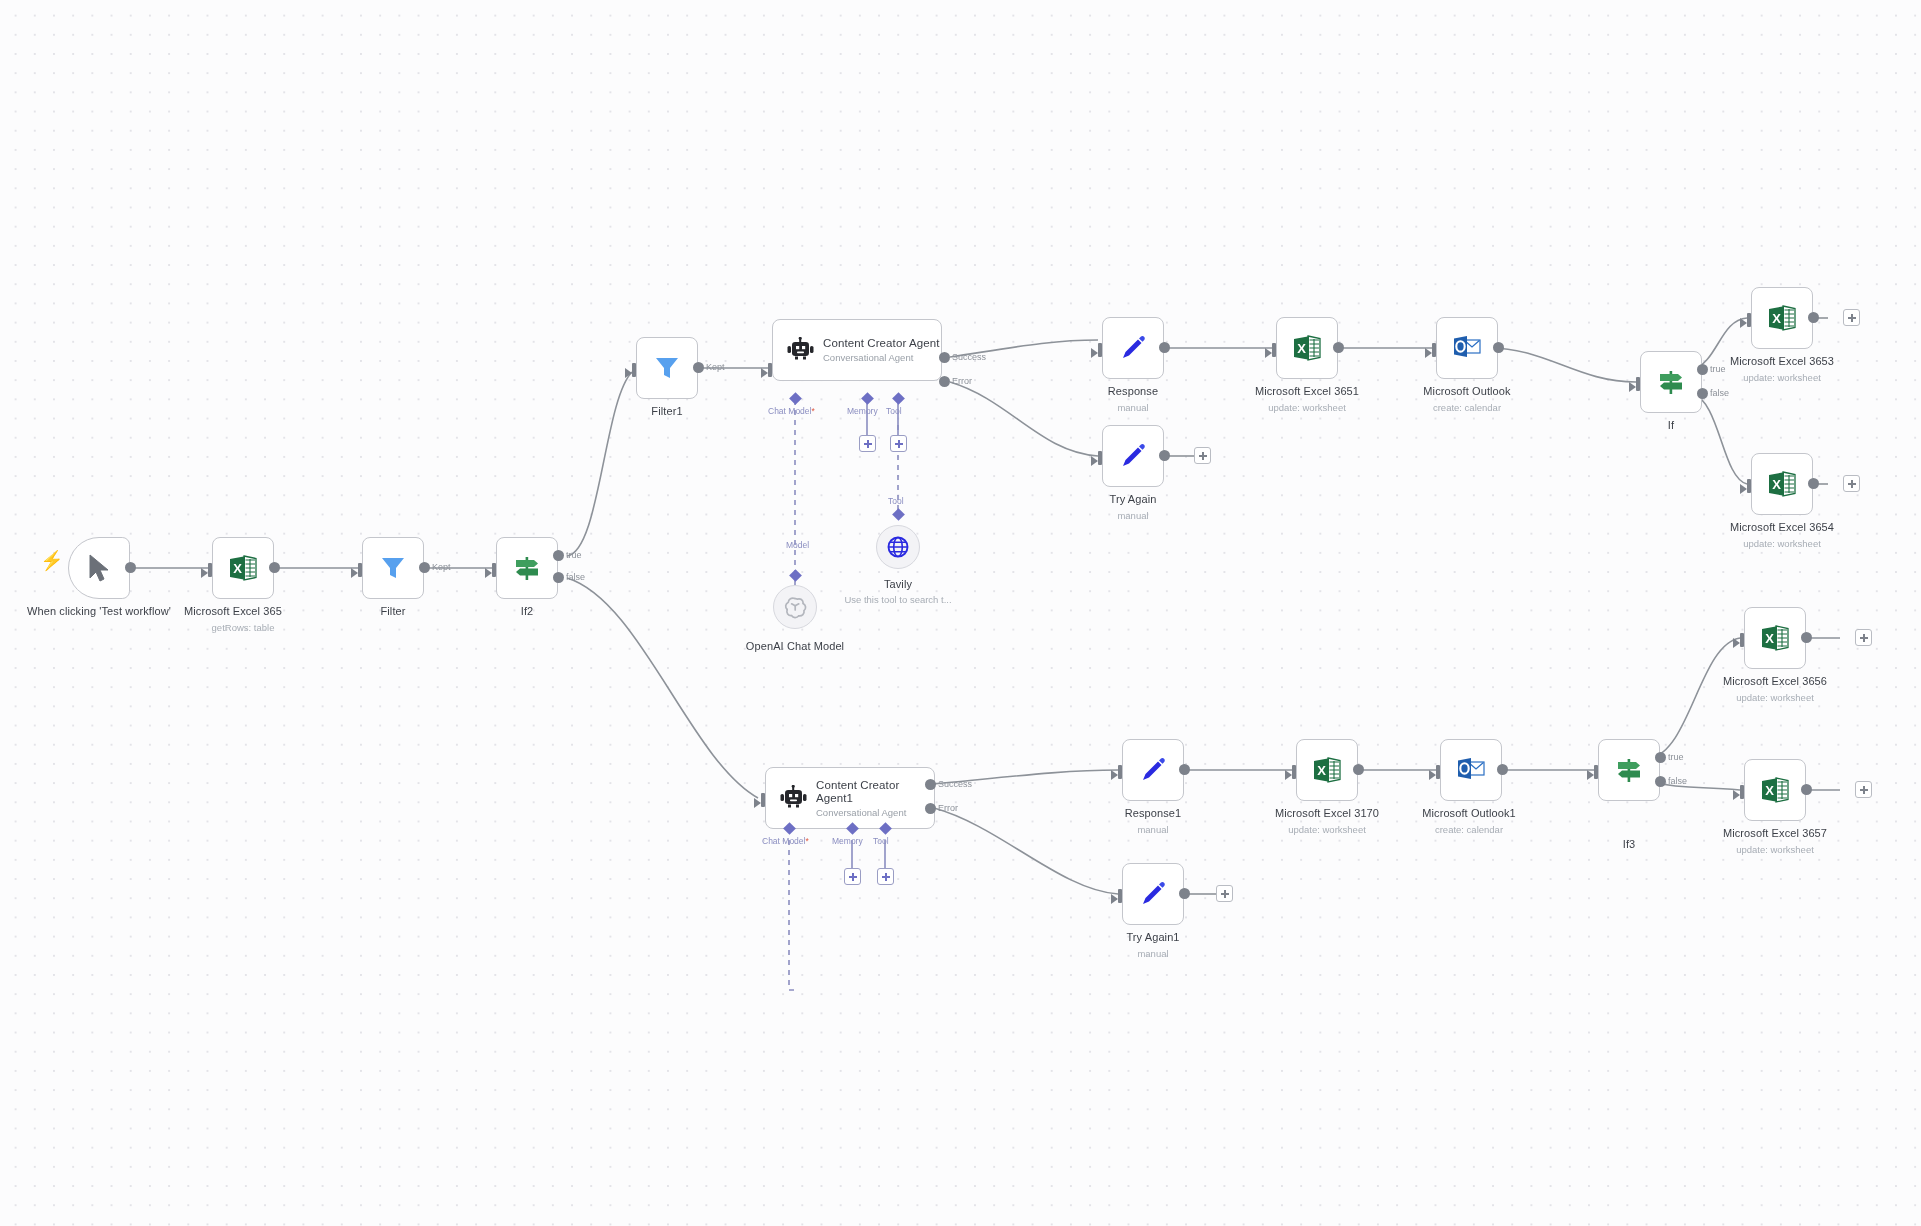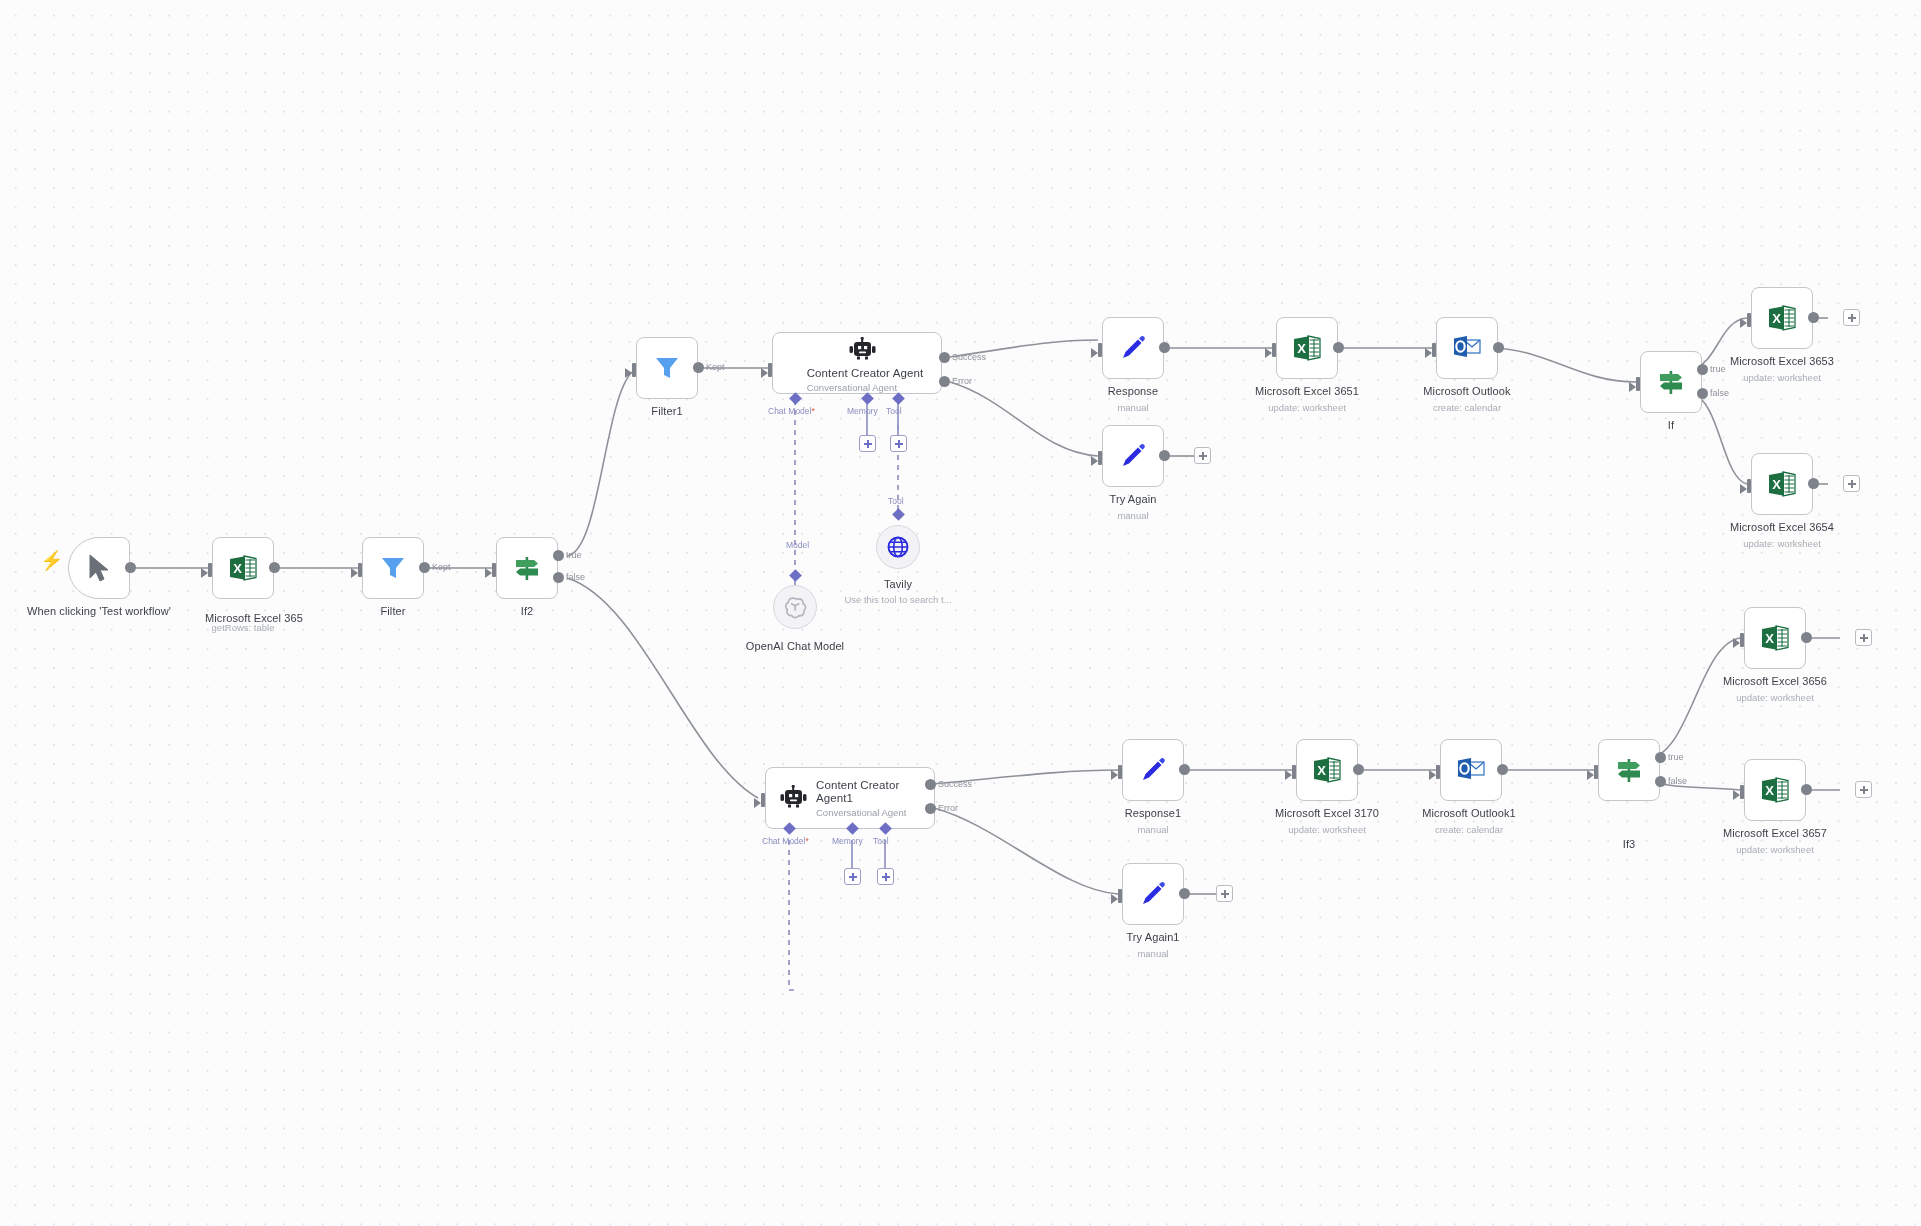--- a/index.html
+++ b/index.html
@@ -270,21 +270,21 @@
         <svg width="32" height="32" viewBox="0 0 32 32">
           <path d="M17 4 L29 6.5 L29 25.5 L17 28 Z" fill="#ffffff" stroke="#1d6f42" stroke-width="1.3"></path>
           <path d="M18.5 8 H28 M18.5 12 H28 M18.5 16 H28 M18.5 20 H28 M18.5 24 H28" stroke="#1d6f42" stroke-width="1.1"></path>
           <path d="M23 7 V25" stroke="#1d6f42" stroke-width="1.1"></path>
           <path d="M3 7 L18 4.2 L18 27.8 L3 25 Z" fill="#1d6f42"></path>
           <text x="10.5" y="21" font-size="13" font-family="Liberation Sans, sans-serif" font-weight="bold" fill="#ffffff" text-anchor="middle">X</text>
         </svg>
       </span>
     </div>
     <div class="outdot" style="left:269px; top:562px;"></div>
-    <div class="nlabel" style="left:164px; top:605px; width:180px;margin-top:7px;">Microsoft Excel 365</div>
+    <div class="nlabel" style="left:143px; top:605px; width:180px;">Microsoft Excel 365</div>
     <div class="nsub" style="left:153px; top:622px; width:180px;">getRows: table</div>
   </div>
 
   <div class="node">
     <div class="inarrow" style="left:351px; top:568px;">
       <span class="tri"></span>
         <span class="bar"></span>
     </div>
     <div class="nbox" style="left:362px; top:537px;">
       <span>
@@ -334,21 +334,21 @@
     <div class="outdot" style="left:693px; top:362px;"></div>
     <div class="portlabel" style="left:706px; top:362px;">Kept</div>
     <div class="nlabel" style="left:607px; top:405px; width:120px;">Filter1</div>
   </div>
 
   <div class="node">
     <div class="inarrow" style="left:761px; top:368px;">
       <span class="tri"></span>
         <span class="bar"></span>
     </div>
-    <div class="abox" style="left:772px; top:332px;flex-direction:column;">
+    <div class="abox" style="left:772px; top:319px;">
       <span class="aicon">
         <svg width="30" height="26" viewBox="0 0 30 26">
           <rect x="7" y="5" width="17" height="14" rx="3.2" fill="#25262b"></rect>
           <rect x="11" y="9" width="3.2" height="3.2" fill="#ffffff"></rect>
           <rect x="17" y="9" width="3.2" height="3.2" fill="#ffffff"></rect>
           <rect x="12" y="14.5" width="7" height="1.8" rx=".8" fill="#ffffff"></rect>
           <rect x="14.2" y="1.4" width="2" height="3.6" fill="#25262b"></rect>
           <circle cx="15.2" cy="1.2" r="1.5" fill="#25262b"></circle>
           <rect x="2.5" y="9" width="3.5" height="7" rx="1.6" fill="#25262b"></rect>
           <rect x="25" y="9" width="3.5" height="7" rx="1.6" fill="#25262b"></rect>

